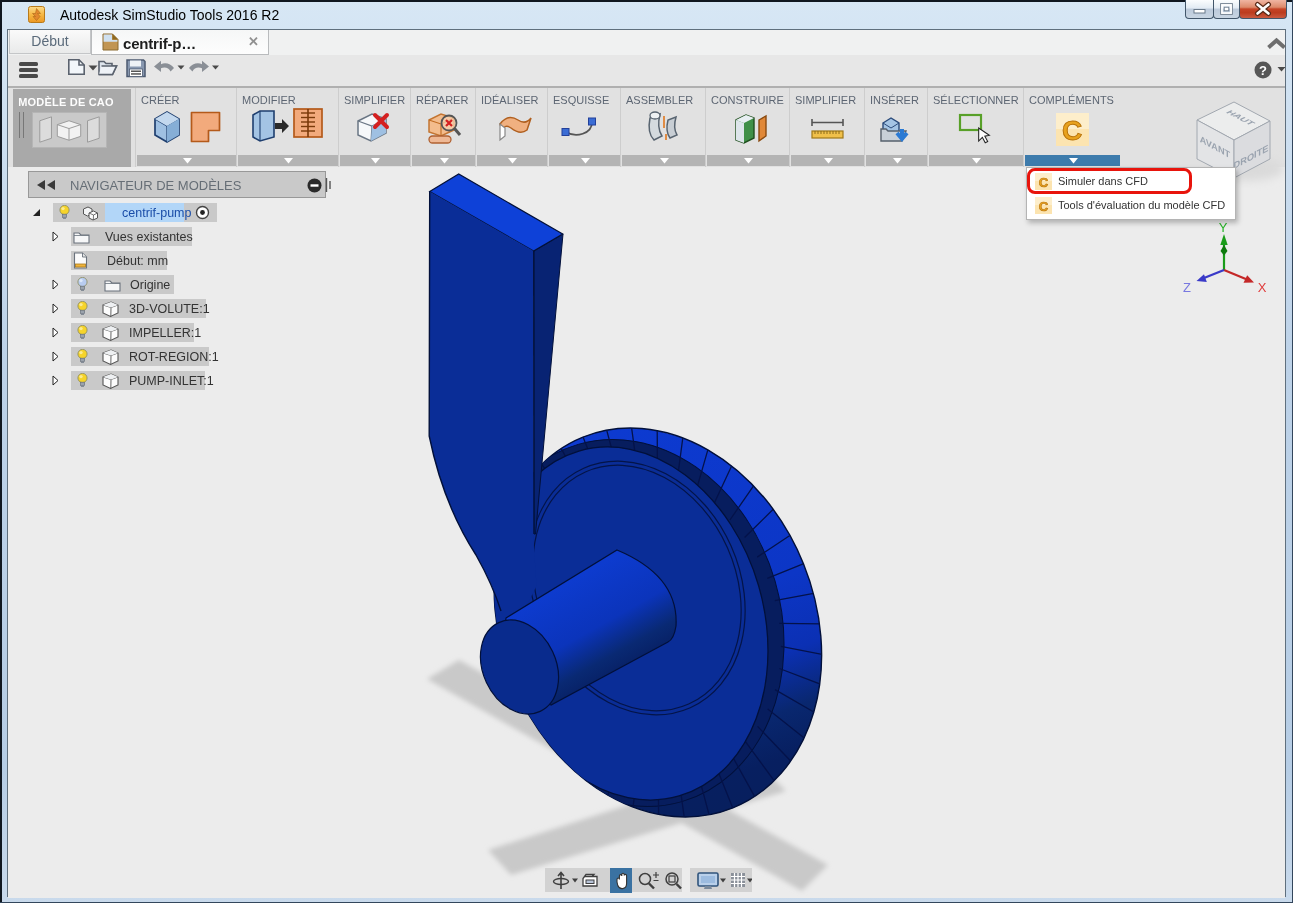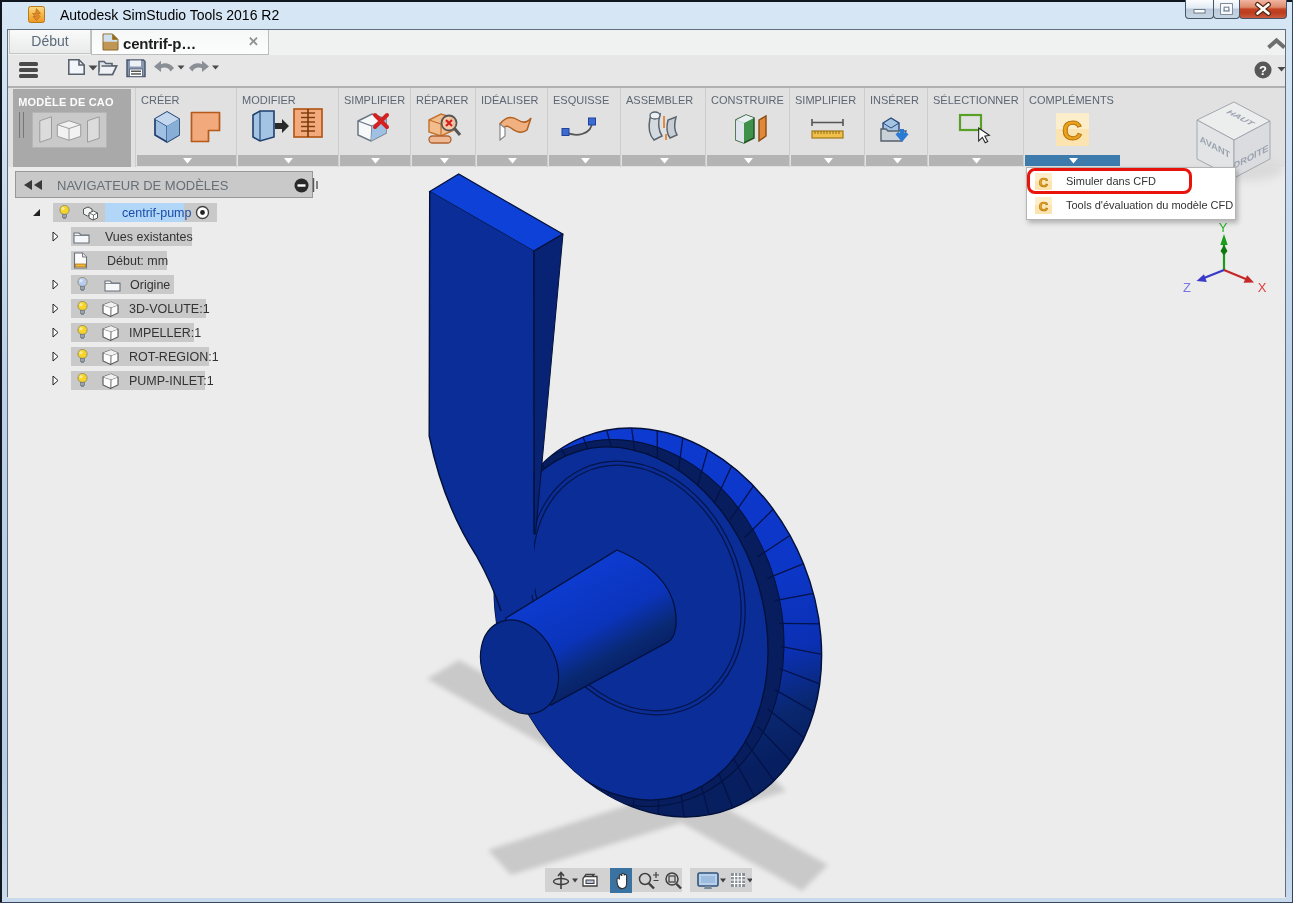--- a/index.html
+++ b/index.html
@@ -38,32 +38,32 @@
   border:1px solid #b5b5b5; }
 #cadgrip { position:absolute; left:11px; top:24px; width:5px; height:26px;
   border-left:1px solid #777; border-right:1px solid #777; }
 .sect { position:absolute; top:0; height:79px; border-left:1px solid #cdcdcd; }
 .sect .lbl { position:absolute; left:5px; top:6px; font-size:11px; color:#5d6673; white-space:nowrap; }
 .strip { position:absolute; bottom:1px; height:11px; background:#b4b4b4; }
 .strip svg { position:absolute; left:50%; margin-left:-4px; top:3px; }
 #viewport { position:absolute; left:0; top:138px; width:1277px; height:730px; background:#ececec; }
 #modelsvg { position:absolute; left:0; top:-81px; width:1277px; height:811px; }
 
-#navhead { position:absolute; left:7px; top:3px; width:298px; height:27px; background:#c9c9c9;
+#navhead { position:absolute; left:20px; top:3px; width:298px; height:27px; background:#c9c9c9;
   border:1px solid #989898; }
 #navhead .t { position:absolute; left:41px; top:6px; font-size:13px; color:#666e76; }
 .trirow { position:absolute; height:19px; }
 .rowbg { position:absolute; top:0; height:19px; background:#c9c9c9; }
 .rowtxt { position:absolute; top:3px; font-size:12.5px; color:#333; white-space:nowrap; }
 
 #menu { position:absolute; left:1018px; top:-1px; width:210px; height:53px; background:#fff;
   border:1px solid #b4b4b4; box-shadow:2px 3px 5px rgba(0,0,0,0.25); }
 .mitem { position:absolute; left:7px; width:200px; height:22px; font-size:11px; color:#333; white-space:nowrap; }
 .mitem .ic { position:absolute; left:1px; top:2px; width:17px; height:17px; }
-.mitem .t { position:absolute; left:32px; top:4px; }
+.mitem .t { position:absolute; left:24px; top:4px; }
 #redrect { position:absolute; left:1019px; top:0px; width:165px; height:26px;
   border:3.5px solid #e8140c; border-radius:8px; }
 
 .btmbar { position:absolute; top:700px; height:24px; background:#d2d2d2; }
 </style>
 </head>
 <body>
 <div id="topline"></div>
 <div id="leftline"></div>
 <div id="rightline"></div>

